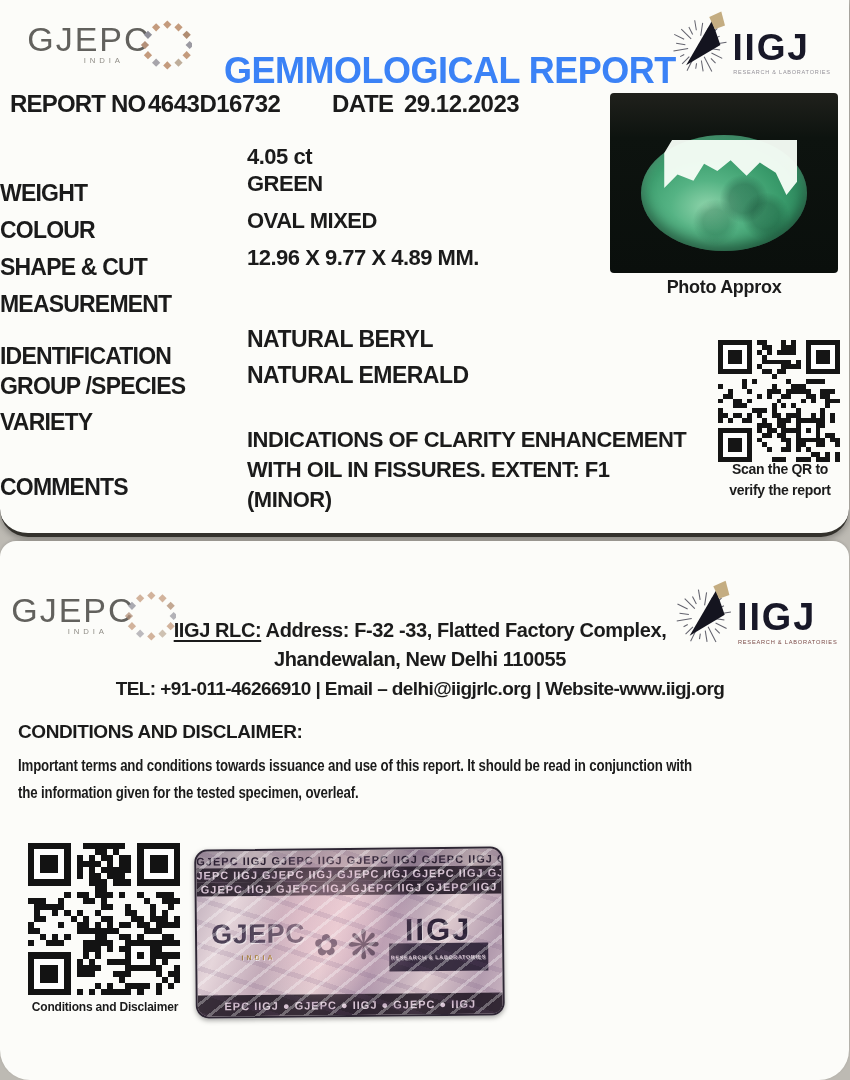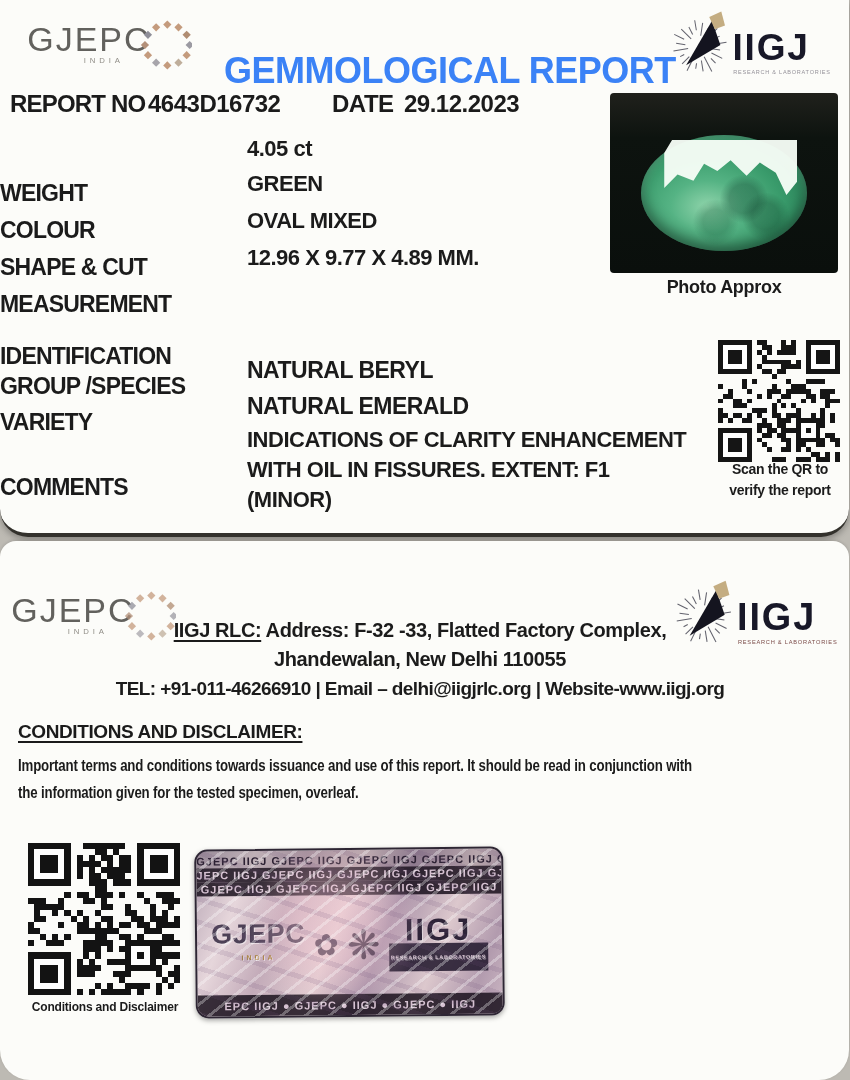--- a/index.html
+++ b/index.html
@@ -13,21 +13,21 @@
                box-shadow:0 -1px 3px rgba(0,0,0,.12);}
   .abs{position:absolute;}
   
   .title{left:224px;top:50px;font-size:36px;font-weight:800;letter-spacing:-0.5px;color:#3b82f6;white-space:nowrap;}
   .repno-label{left:10px;top:90px;font-size:24px;font-weight:700;letter-spacing:-0.8px;}
   .repno-value{left:148px;top:90px;font-size:24px;font-weight:800;letter-spacing:-0.5px;}
   .date-label{left:332px;top:90px;font-size:24px;font-weight:700;letter-spacing:-0.5px;}
   .date-value{left:404px;top:90px;font-size:24px;font-weight:700;letter-spacing:-0.5px;}
   .lab{left:0;width:228px;text-align:left;font-size:23px;font-weight:700;letter-spacing:-0.8px;white-space:nowrap;margin-top:47px;}
   .val{left:247px;font-size:22px;font-weight:700;letter-spacing:-0.5px;white-space:nowrap;}
-  .val.strong{font-size:23px;font-weight:800;margin-top:31px;}
+  .val.strong{font-size:23px;font-weight:800;}
   
   .photo-frame{left:610px;top:93px;width:228px;height:180px;border-radius:4px;
     background:linear-gradient(180deg,#20211c 0%,#0d130f 25%,#0a0f0c 100%);overflow:hidden;}
   .gem{position:absolute;left:31px;top:42px;width:166px;height:116px;border-radius:50%;
     background:radial-gradient(ellipse at 40% 62%,#8fd4ab 0%,#55b384 26%,#3a9c6c 52%,#2c855b 72%,#1d5f42 90%,#123c2b 100%);
     box-shadow:inset 0 -6px 14px rgba(0,0,0,.45), inset 0 4px 8px rgba(255,255,255,.15);}
   .gem-mottle{position:absolute;inset:0;border-radius:50%;
     background:radial-gradient(circle at 62% 55%,rgba(20,70,50,.35) 0 12%,transparent 20%),
                radial-gradient(circle at 45% 75%,rgba(25,90,60,.3) 0 10%,transparent 18%),
                radial-gradient(circle at 75% 70%,rgba(15,60,40,.3) 0 9%,transparent 16%);}
@@ -38,21 +38,21 @@
   
   .qr{background:#fcfcf9;}
   .qr svg{display:block;width:100%;height:100%;shape-rendering:crispEdges;}
   .qr1{left:718px;top:340px;width:122px;height:122px;}
   .qr1-caption{left:700px;top:459px;width:160px;text-align:center;font-size:14px;font-weight:700;line-height:21px;letter-spacing:-0.3px;}
   
   .addr{left:60px;top:75px;width:720px;text-align:center;font-weight:800;font-size:20px;line-height:29px;letter-spacing:-0.4px;white-space:nowrap;}
   .addr .org{text-decoration:underline;text-decoration-thickness:2px;text-underline-offset:3px;}
   .addr .tel-line{font-size:19px;letter-spacing:-0.6px;}
   .disc-head{left:18px;top:180px;font-size:19px;font-weight:800;letter-spacing:-0.4px;
-             text-decoration:underline;text-decoration-thickness:2px;text-underline-offset:3px;}
+             text-decoration-thickness:2px;text-underline-offset:3px;}
   .disc-body{left:18px;top:211px;width:1050px;transform:scaleX(.78);transform-origin:0 0;
              font-size:17px;font-weight:700;letter-spacing:-0.2px;line-height:27px;white-space:nowrap;}
   .qr2{left:28px;top:302px;width:152px;height:152px;}
   .qr2-caption{left:20px;top:459px;width:170px;text-align:center;font-size:12px;font-weight:700;letter-spacing:-0.2px;}
   
   .holo{left:195px;top:307px;width:305px;height:165px;border-radius:13px;border:2px solid #2e2634;
     overflow:hidden;transform:rotate(-.6deg);box-shadow:0 2px 5px rgba(0,0,0,.35);
     background:linear-gradient(112deg,#b5a4b3 0%,#e6d6db 16%,#c3abb9 30%,#e0cbd0 46%,#a992a8 60%,#dcc8cd 76%,#b29bae 90%,#cdb8c4 100%);
     display:flex;flex-direction:column;}
   .holo::after{content:"";position:absolute;inset:0;pointer-events:none;
@@ -131,21 +131,21 @@
       <text x="66" y="58" font-size="40" font-weight="bold" letter-spacing="2" fill="#181828">IIGJ</text>
       <text x="67" y="73" font-size="6" letter-spacing="0.8" fill="#7a7680" opacity="0.8">RESEARCH &amp; LABORATORIES</text>
     </svg>
 
     <span class="abs repno-label">REPORT NO</span>
     <span class="abs repno-value">4643D16732</span>
     <span class="abs date-label">DATE</span>
     <span class="abs date-value">29.12.2023</span>
 
     <div class="abs lab" style="top:133px">WEIGHT</div>
-    <div class="abs val" style="top:136px">4.05 ct</div>
+    <div class="abs val" style="top:144px">4.05 ct</div>
 
     <div class="abs lab" style="top:170px">COLOUR</div>
     <div class="abs val" style="top:171px">GREEN</div>
 
     <div class="abs lab" style="top:207px">SHAPE &amp; CUT</div>
     <div class="abs val" style="top:208px">OVAL MIXED</div>
 
     <div class="abs lab" style="top:244px">MEASUREMENT</div>
     <div class="abs val" style="top:245px">12.96 X 9.77 X 4.89 MM.</div>
 

